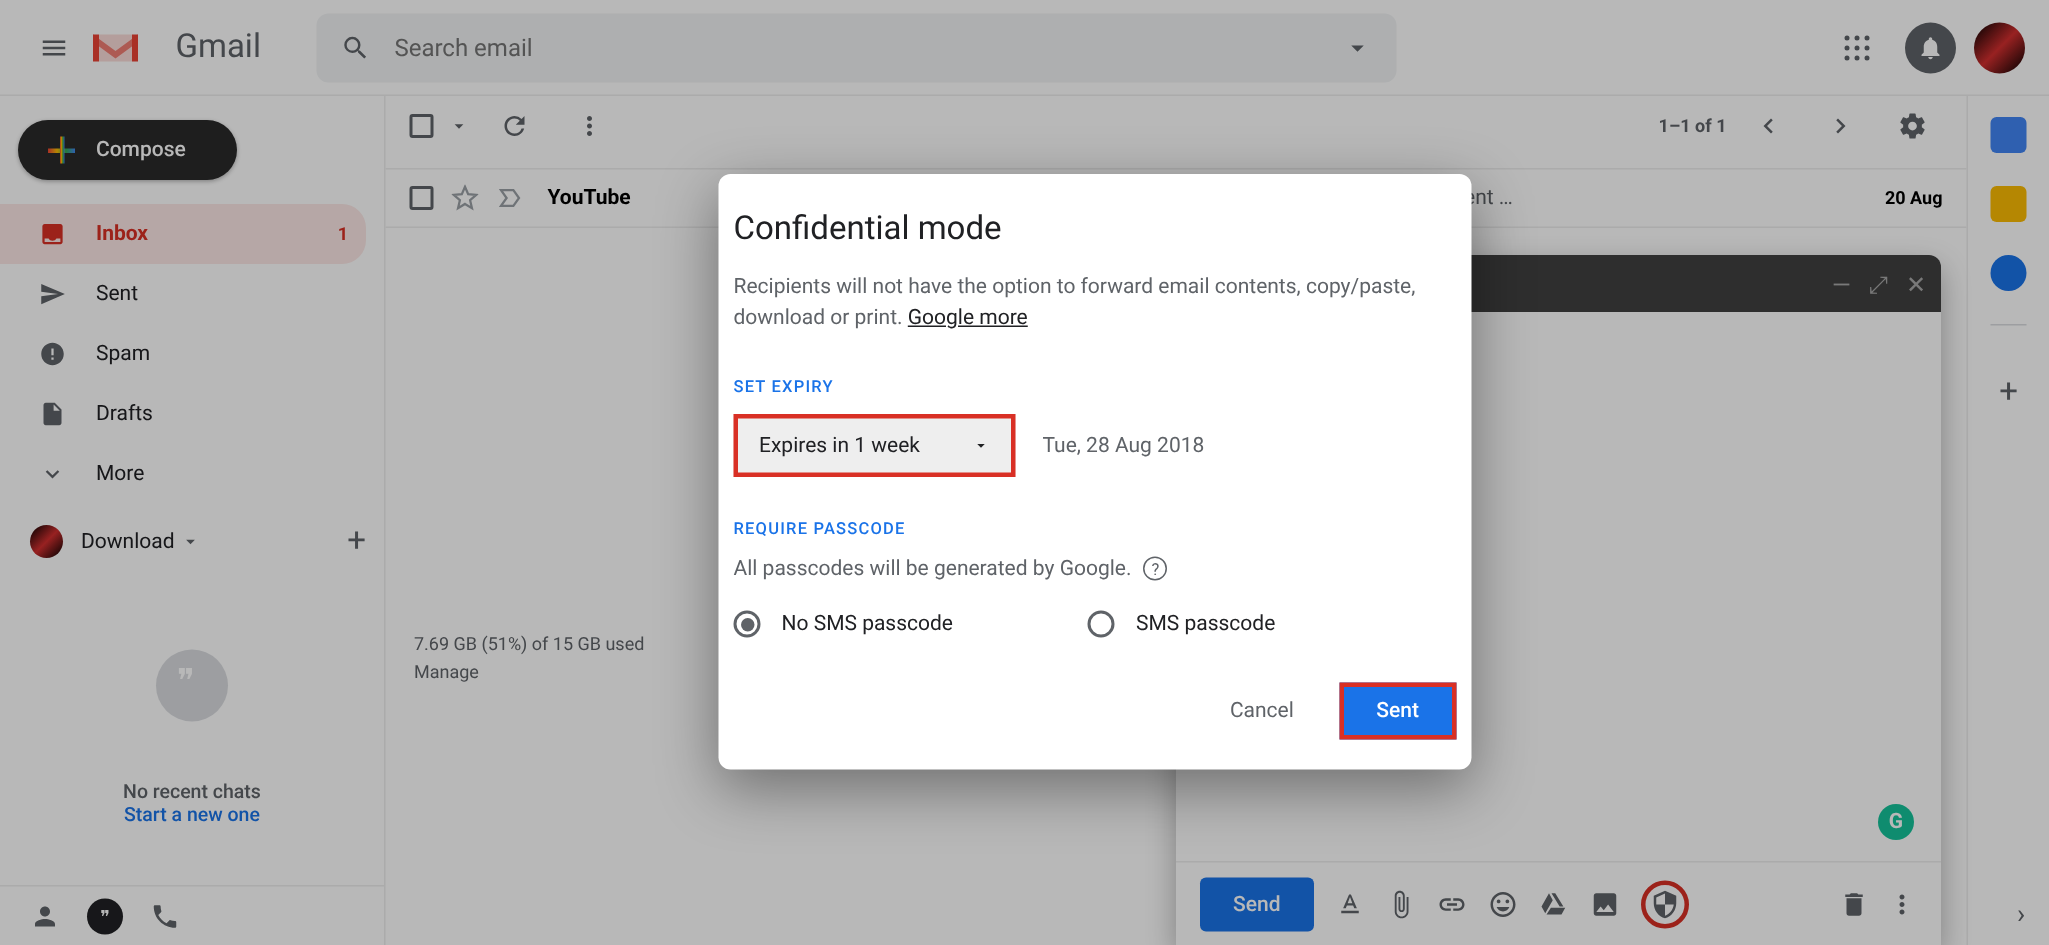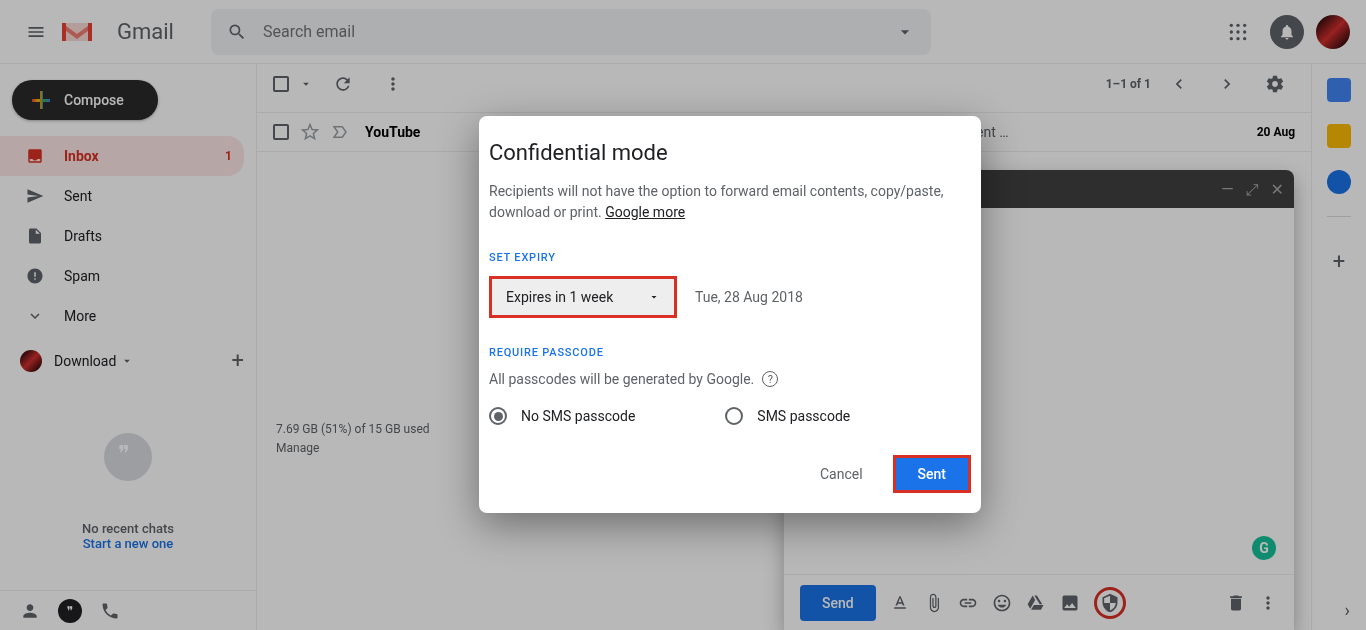--- a/index.html
+++ b/index.html
@@ -151,29 +151,29 @@
       <span class="nav-count">1</span>
     </div>
     <div class="nav-item">
       <svg width="18" height="18" viewBox="0 0 24 24">
           <path fill="currentColor" d="M2.01 21L23 12 2.01 3 2 10l15 2-15 2z"></path>
         </svg>
       <span>Sent</span>
     </div>
     <div class="nav-item">
       <svg width="18" height="18" viewBox="0 0 24 24">
+          <path fill="currentColor" d="M12 2C6.48 2 2 6.48 2 12s4.48 10 10 10 10-4.48 10-10S17.52 2 12 2zm1 15h-2v-2h2v2zm0-4h-2V7h2v6z"></path>
+        </svg>
+      <span>Spam</span>
+    </div>
+    <div class="nav-item">
+      <svg width="18" height="18" viewBox="0 0 24 24">
           <path fill="currentColor" d="M6 2c-1.1 0-2 .9-2 2v16c0 1.1.9 2 2 2h12c1.1 0 2-.9 2-2V8l-6-6H6zm7 7V3.5L18.5 9H13z"></path>
         </svg>
       <span>Drafts</span>
-    </div>
-    <div class="nav-item">
-      <svg width="18" height="18" viewBox="0 0 24 24">
-          <path fill="currentColor" d="M12 2C6.48 2 2 6.48 2 12s4.48 10 10 10 10-4.48 10-10S17.52 2 12 2zm1 15h-2v-2h2v2zm0-4h-2V7h2v6z"></path>
-        </svg>
-      <span>Spam</span>
     </div>
     <div class="nav-item">
       <svg width="18" height="18" viewBox="0 0 24 24">
           <path fill="currentColor" d="M16.59 8.59L12 13.17 7.41 8.59 6 10l6 6 6-6z"></path>
         </svg>
       <span>More</span>
     </div>
     <div class="download-row">
       <div class="dl-ico"></div>
       <span>Download</span>

